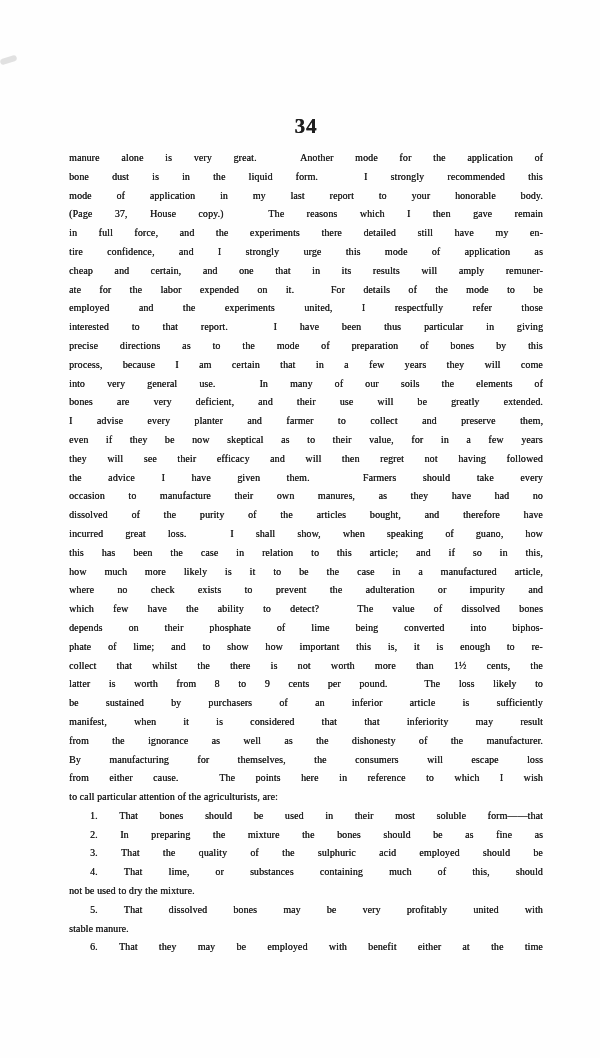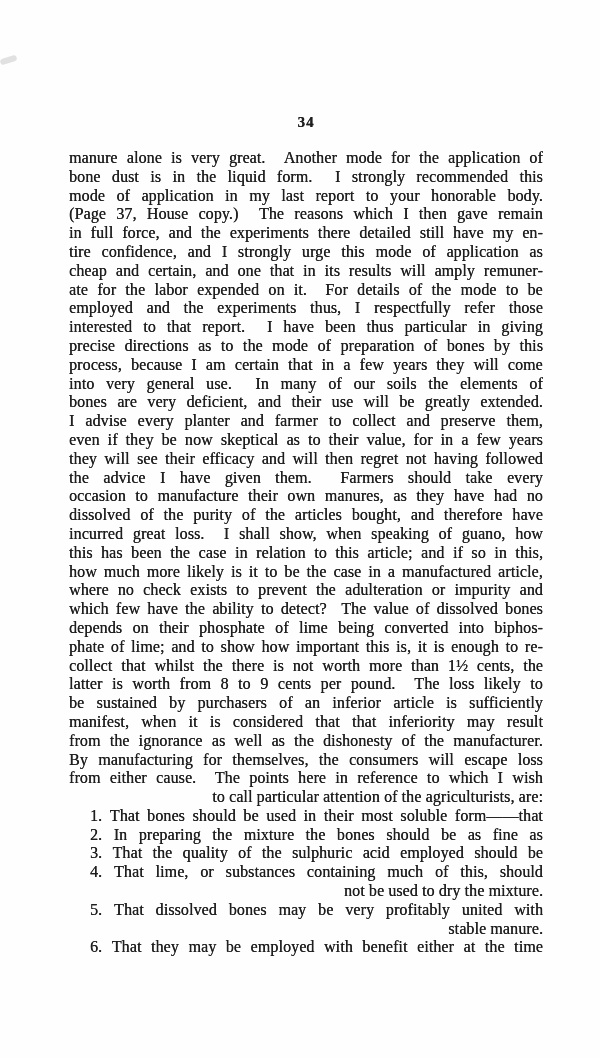--- a/index.html
+++ b/index.html
@@ -15,38 +15,38 @@
     overflow: hidden;
     font-family: "Liberation Serif", "DejaVu Serif", serif;
     color: #1f1f1f;
   }
   .page-number {
     position: absolute;
     top: 114px;
     left: 69px;
     width: 474px;
     text-align: center;
-    font-size: 15px;
+    font-size: 21px;
     font-weight: bold;
     letter-spacing: 1px;
     text-shadow: 0.3px 0 0 currentColor;
   }
   .text-block {
     position: absolute;
     top: 149px;
     left: 69px;
     width: 474px;
   }
   .line {
     height: 18.8px;
     line-height: 18.8px;
-    font-size: 16px;
+    font-size: 10px;
     letter-spacing: 0.1px;
     text-shadow: 0.25px 0 0 currentColor;
-    text-align: right;
+    text-align: left;
     overflow: hidden;
     white-space: nowrap;
   }
   
   .line.j {
     display: flex;
     justify-content: space-between;
     white-space: normal;
   }
   .line.j span { white-space: nowrap; }
@@ -182,21 +182,21 @@
         <span>the</span>
         <span>mode</span>
         <span>to</span>
         <span>be</span>
       </div>
       <div class="line j">
         <span>employed</span>
         <span>and</span>
         <span>the</span>
         <span>experiments</span>
-        <span>thus,</span>
+        <span>united,</span>
         <span>I</span>
         <span>respectfully</span>
         <span>refer</span>
         <span>those</span>
       </div>
       <div class="line j">
         <span>interested</span>
         <span>to</span>
         <span>that</span>
         <span>report.</span>

